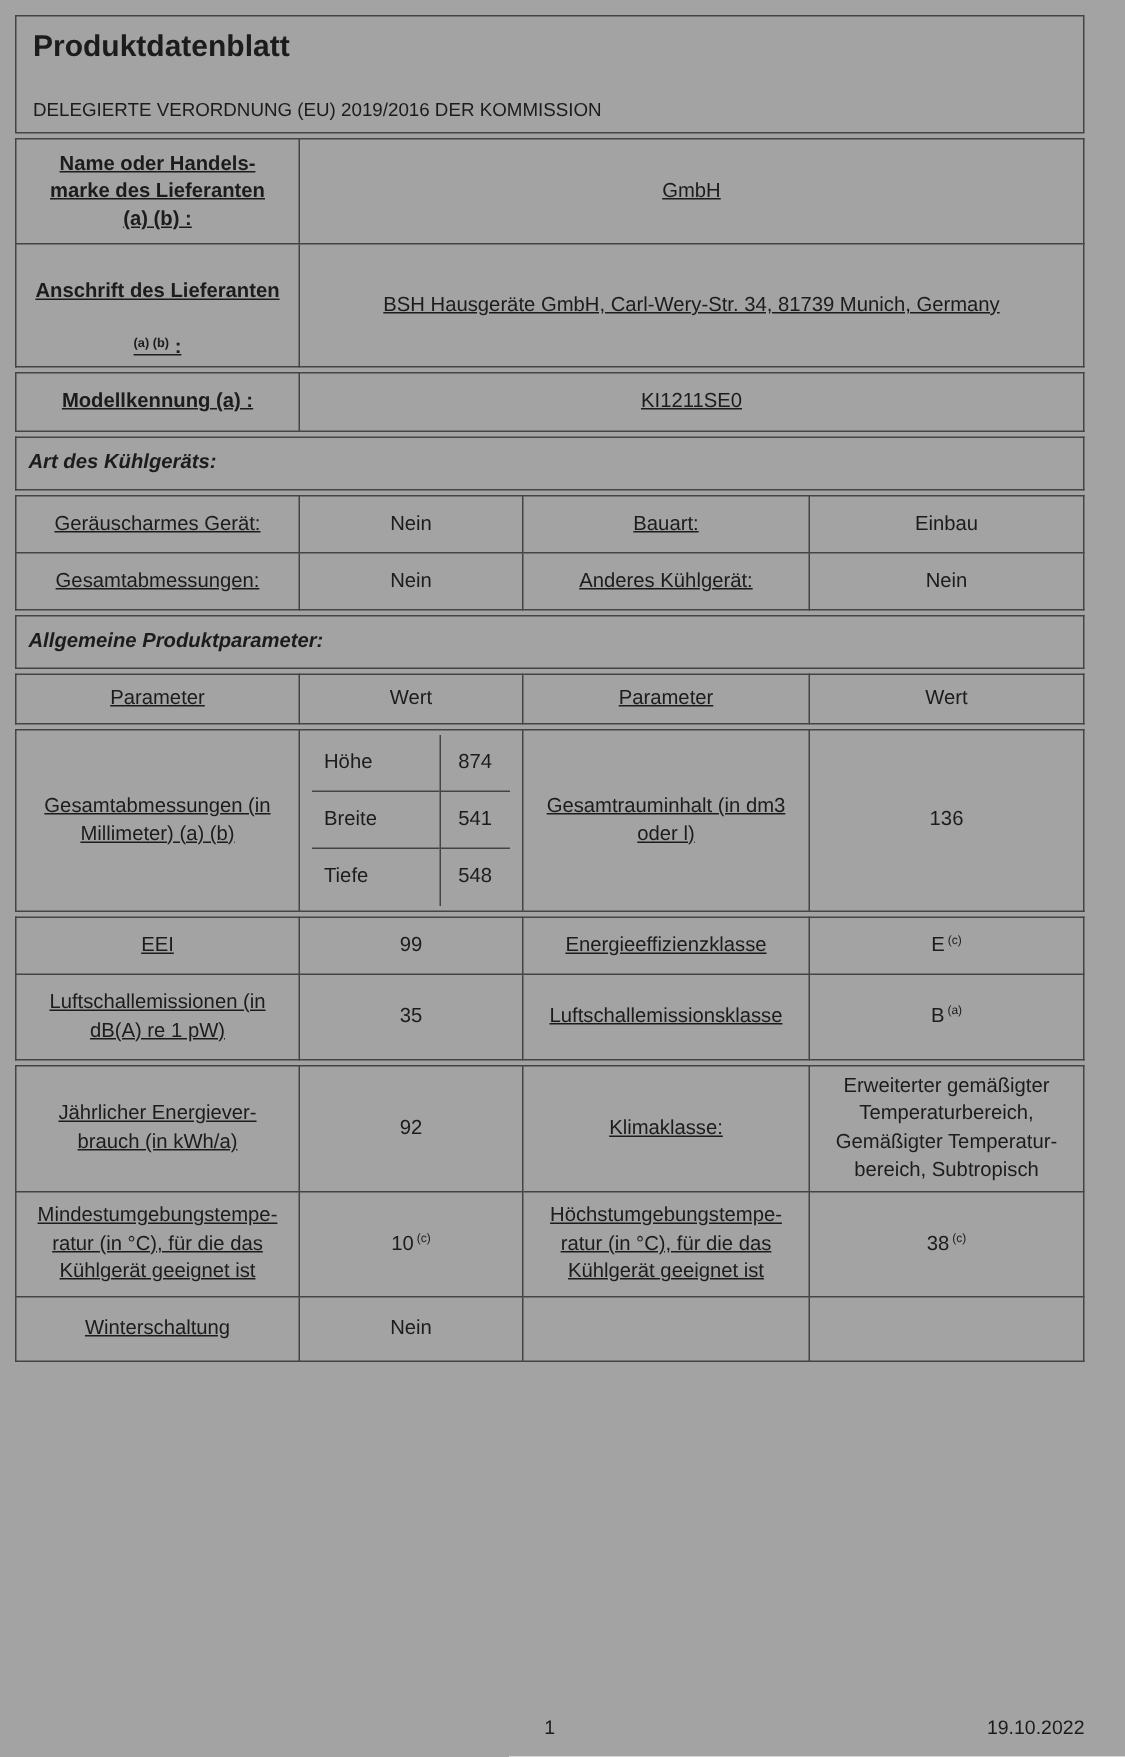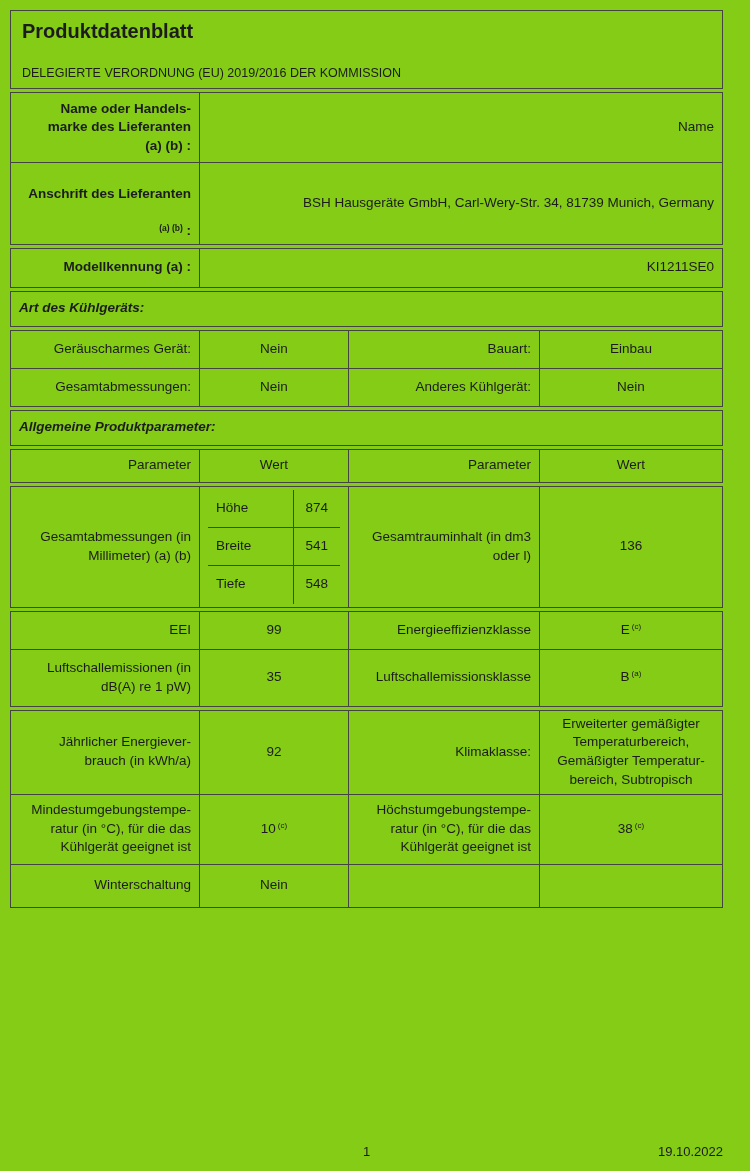--- a/index.html
+++ b/index.html
@@ -6,21 +6,21 @@
     margin: 0;
     padding: 0;
     background: #ffffff;
     font-family: "Liberation Sans", "DejaVu Sans", sans-serif;
     color: #1c1c1c;
   }
   .page {
     position: relative;
     width: 750px;
     height: 1171px;
-    background: #84cc16;
+    background: #a3a3a3;
     overflow: hidden;
   }
   .sheet {
     position: absolute;
     left: 10px;
     top: 10px;
     width: 713px;
   }
   
   .title-box {
@@ -52,21 +52,21 @@
     font-size: 13.5px;
     line-height: 1.38;
   }
   table.grid td {
     border: 1.6px solid #444;
     padding: 3px 8px;
     vertical-align: middle;
     box-sizing: border-box;
     overflow: hidden;
   }
-  .lbl  { text-align: right;  white-space: pre-line; }
+  .lbl  { text-align: center;  white-space: pre-line; text-decoration: underline; }
   .val  { text-align: center; white-space: pre-line; }
   .bold { font-weight: bold; }
   .heading-cell { font-weight: bold; text-align: left; font-style: italic; }
   sup.fn {
     font-size: 8px;
     font-weight: normal;
     vertical-align: 5px;
     margin-left: 2px;
     letter-spacing: 0;
   }
@@ -127,21 +127,21 @@
     <table class="grid">
       <colgroup>
           <col style="width:189px">
           <col>
         </colgroup>
       <tbody>
           <tr style="height:70px">
         <td class="lbl bold">Name oder Handels-
 marke des Lieferanten
 (a) (b) :</td>
-        <td class="lbl">Name</td>
+        <td class="lbl">GmbH</td>
       </tr>
       <tr style="height:55px">
         <td class="lbl bold">
           <span>Anschrift des Lieferanten</span><br>
           <sup class="fn-lbl">(a) (b)</sup><span> :</span>
         </td>
         <td class="lbl">BSH Hausgeräte GmbH, Carl-Wery-Str. 34, 81739 Munich, Germany</td>
       </tr>
     </tbody>
       </table>

